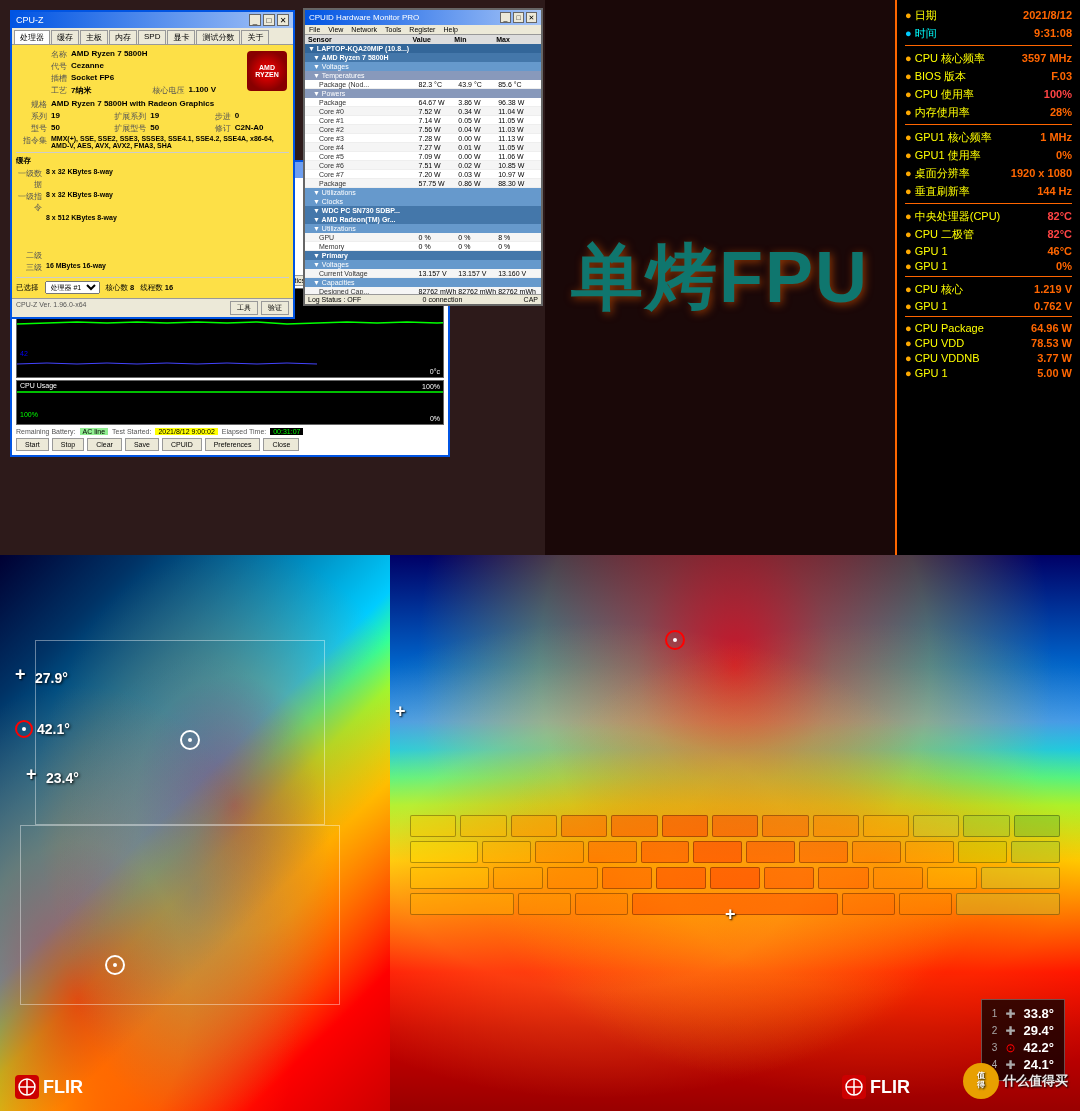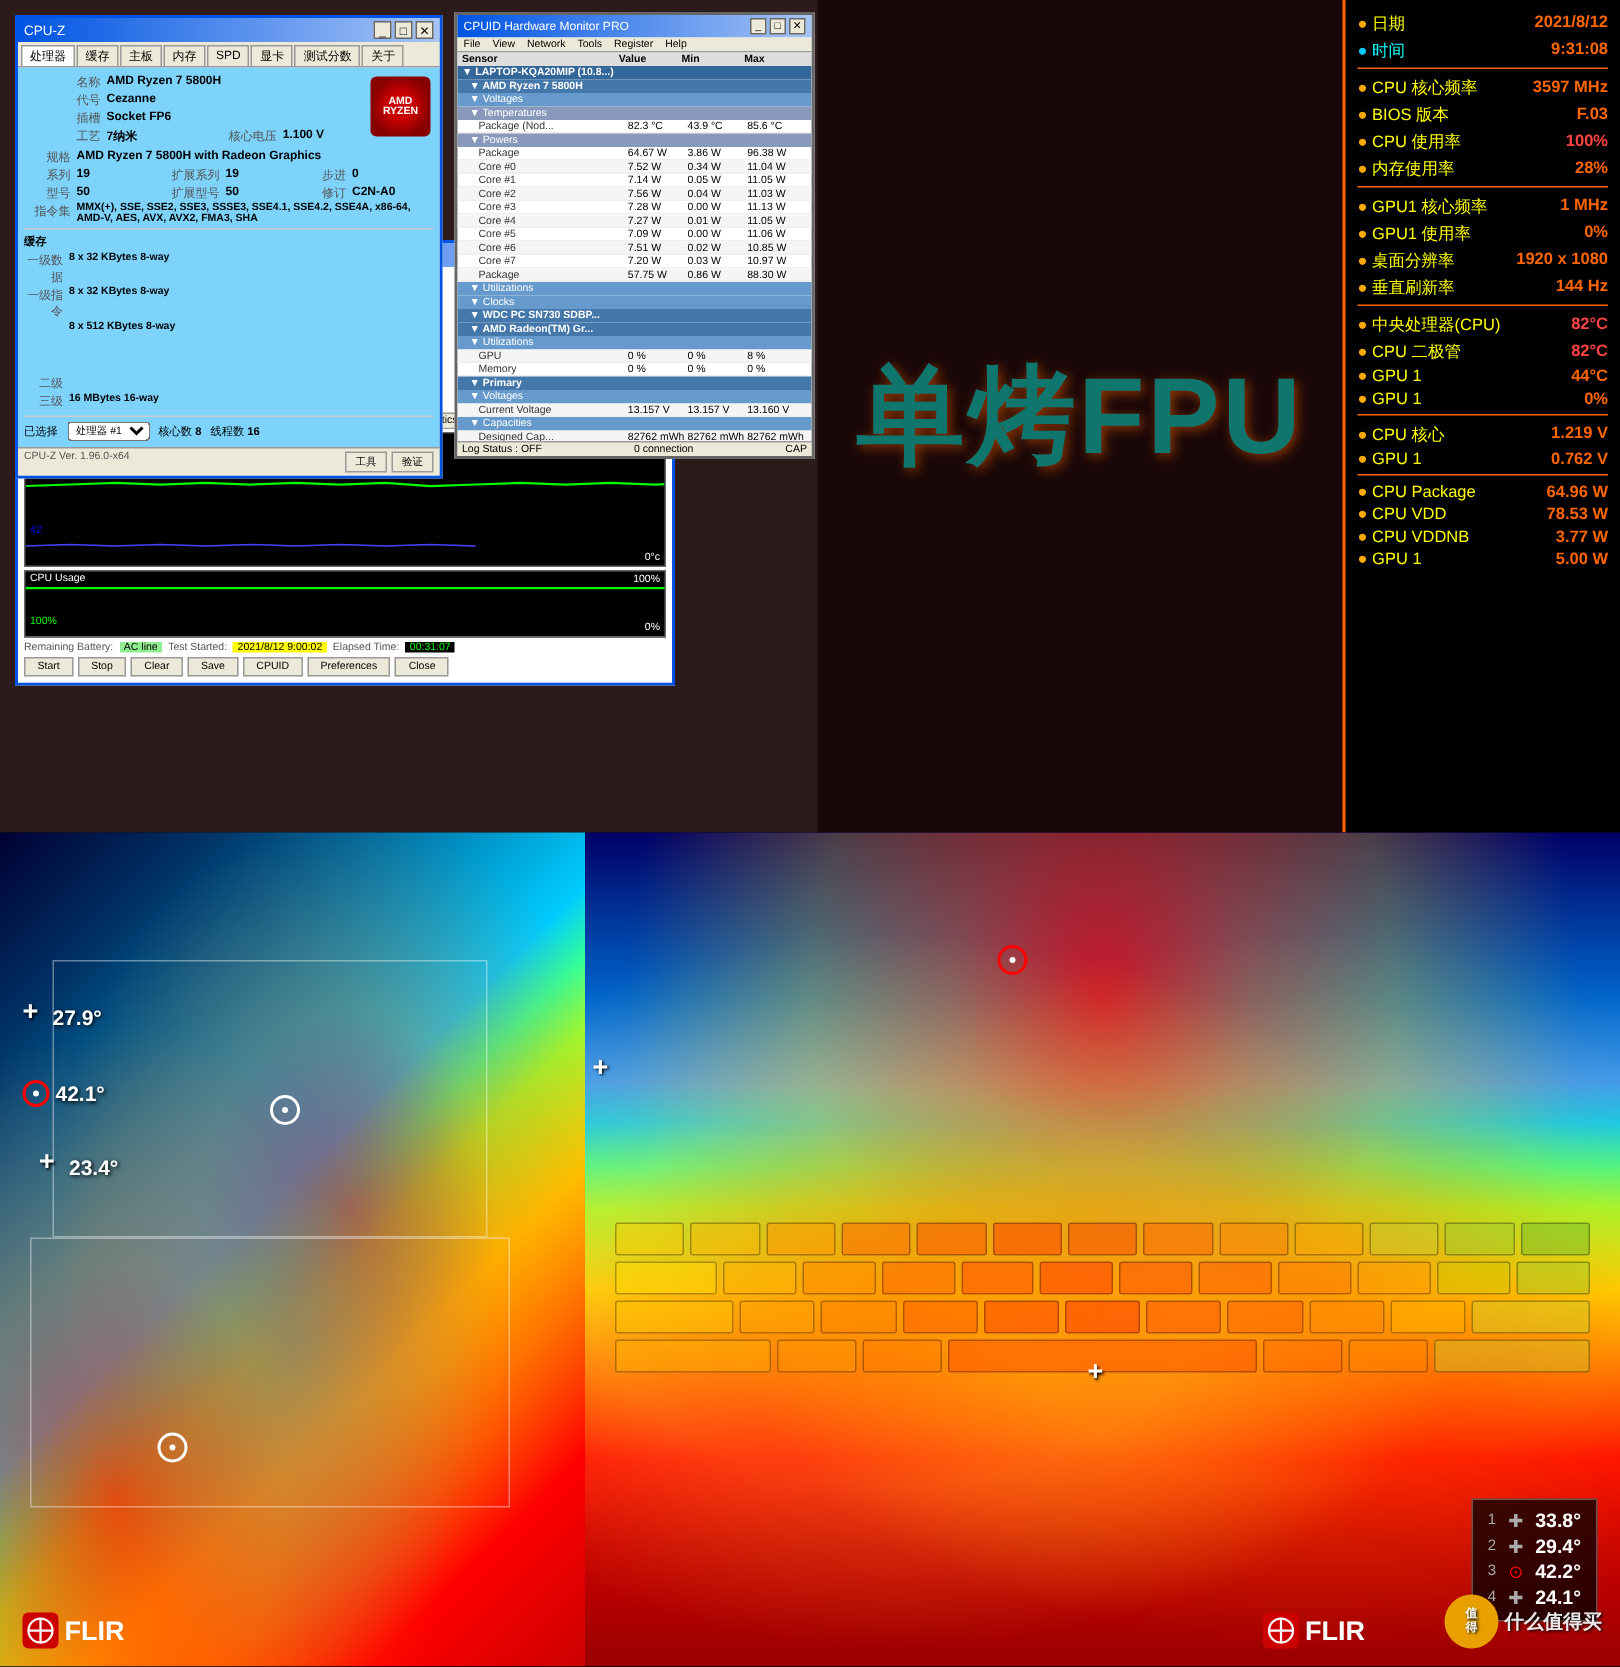--- a/index.html
+++ b/index.html
@@ -70,21 +70,21 @@
       padding: 1px 5px;
       border: 1px solid #999;
       border-bottom: none;
       background: #ece9d8;
       cursor: pointer;
     }
     .cpuz-tab.active { background: #fff; }
     .cpuz-content {
       padding: 4px;
       font-size: 8px;
-      background: #7dd3fc;
+      background: #fde047;
     }
     .cpuz-row {
       display: flex;
       margin-bottom: 1px;
     }
     .cpuz-label {
       width: 55px;
       color: #555;
       text-align: right;
       padding-right: 4px;
@@ -911,21 +911,21 @@
     <div class="info-row">
       <span class="info-label">
         <span style="color:#ffaa00;">●</span> CPU 二极管
       </span>
       <span class="info-value red">82°C</span>
     </div>
     <div class="info-row">
       <span class="info-label">
         <span style="color:#ffaa00;">●</span> GPU 1
       </span>
-      <span class="info-value">44°C</span>
+      <span class="info-value">46°C</span>
     </div>
     <div class="info-row">
       <span class="info-label">
         <span style="color:#ffaa00;">●</span> GPU 1
       </span>
       <span class="info-value">0%</span>
     </div>
     <div class="info-divider"></div>
     <div class="info-row">
       <span class="info-label">

